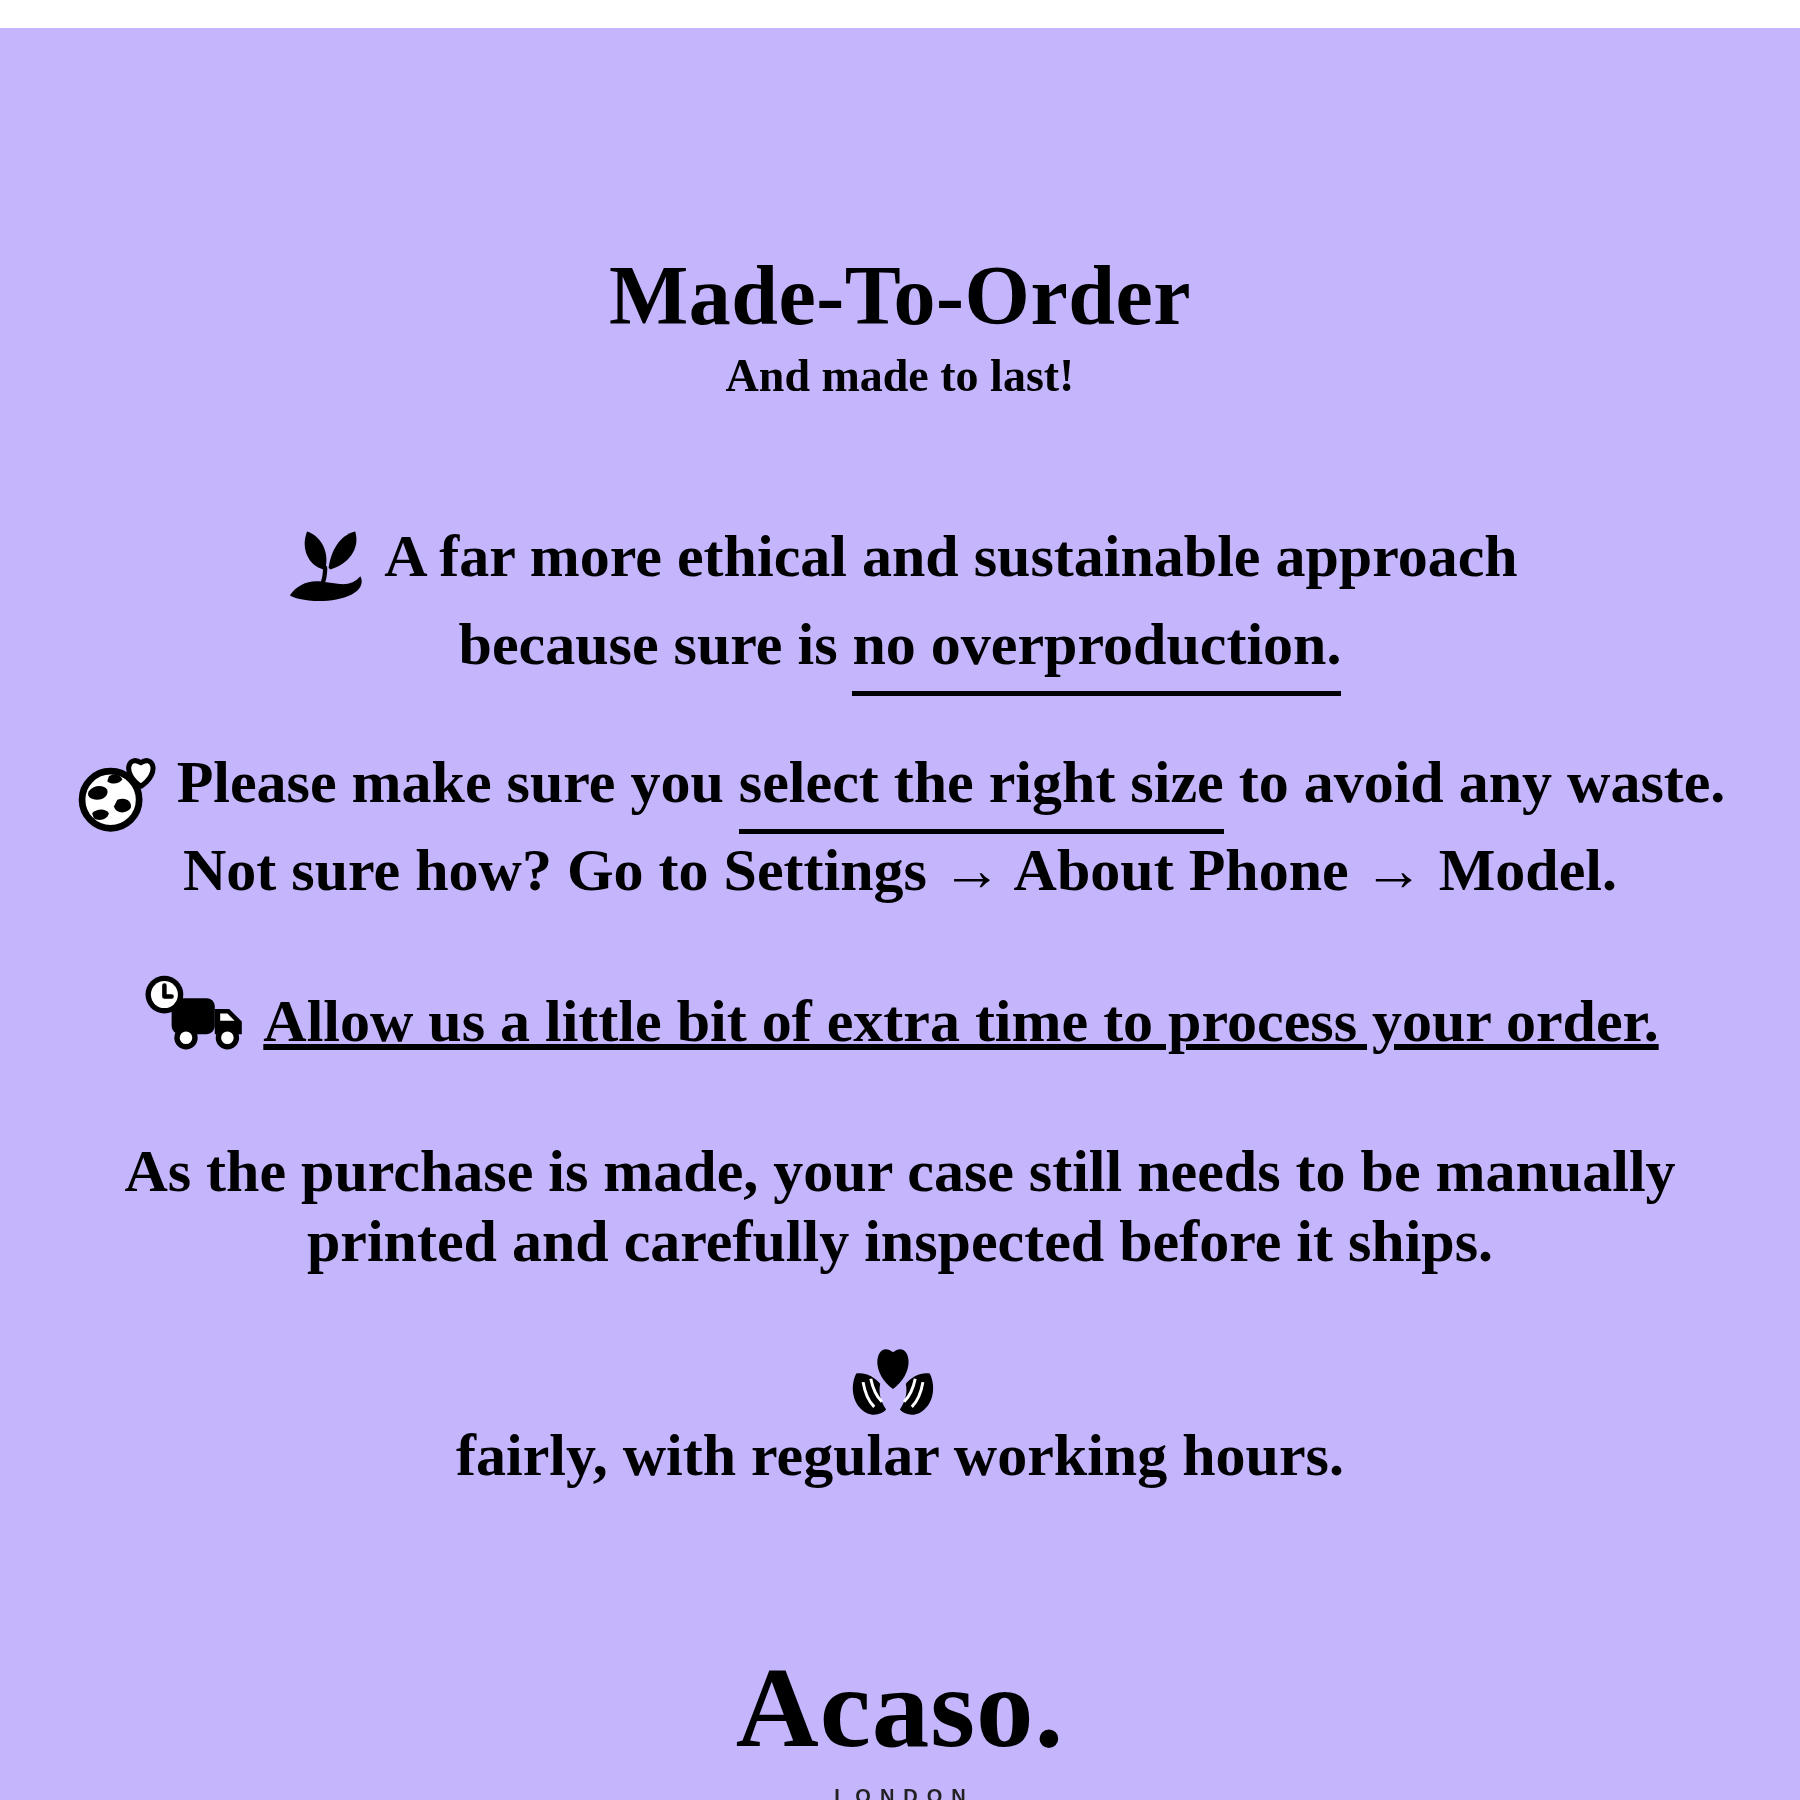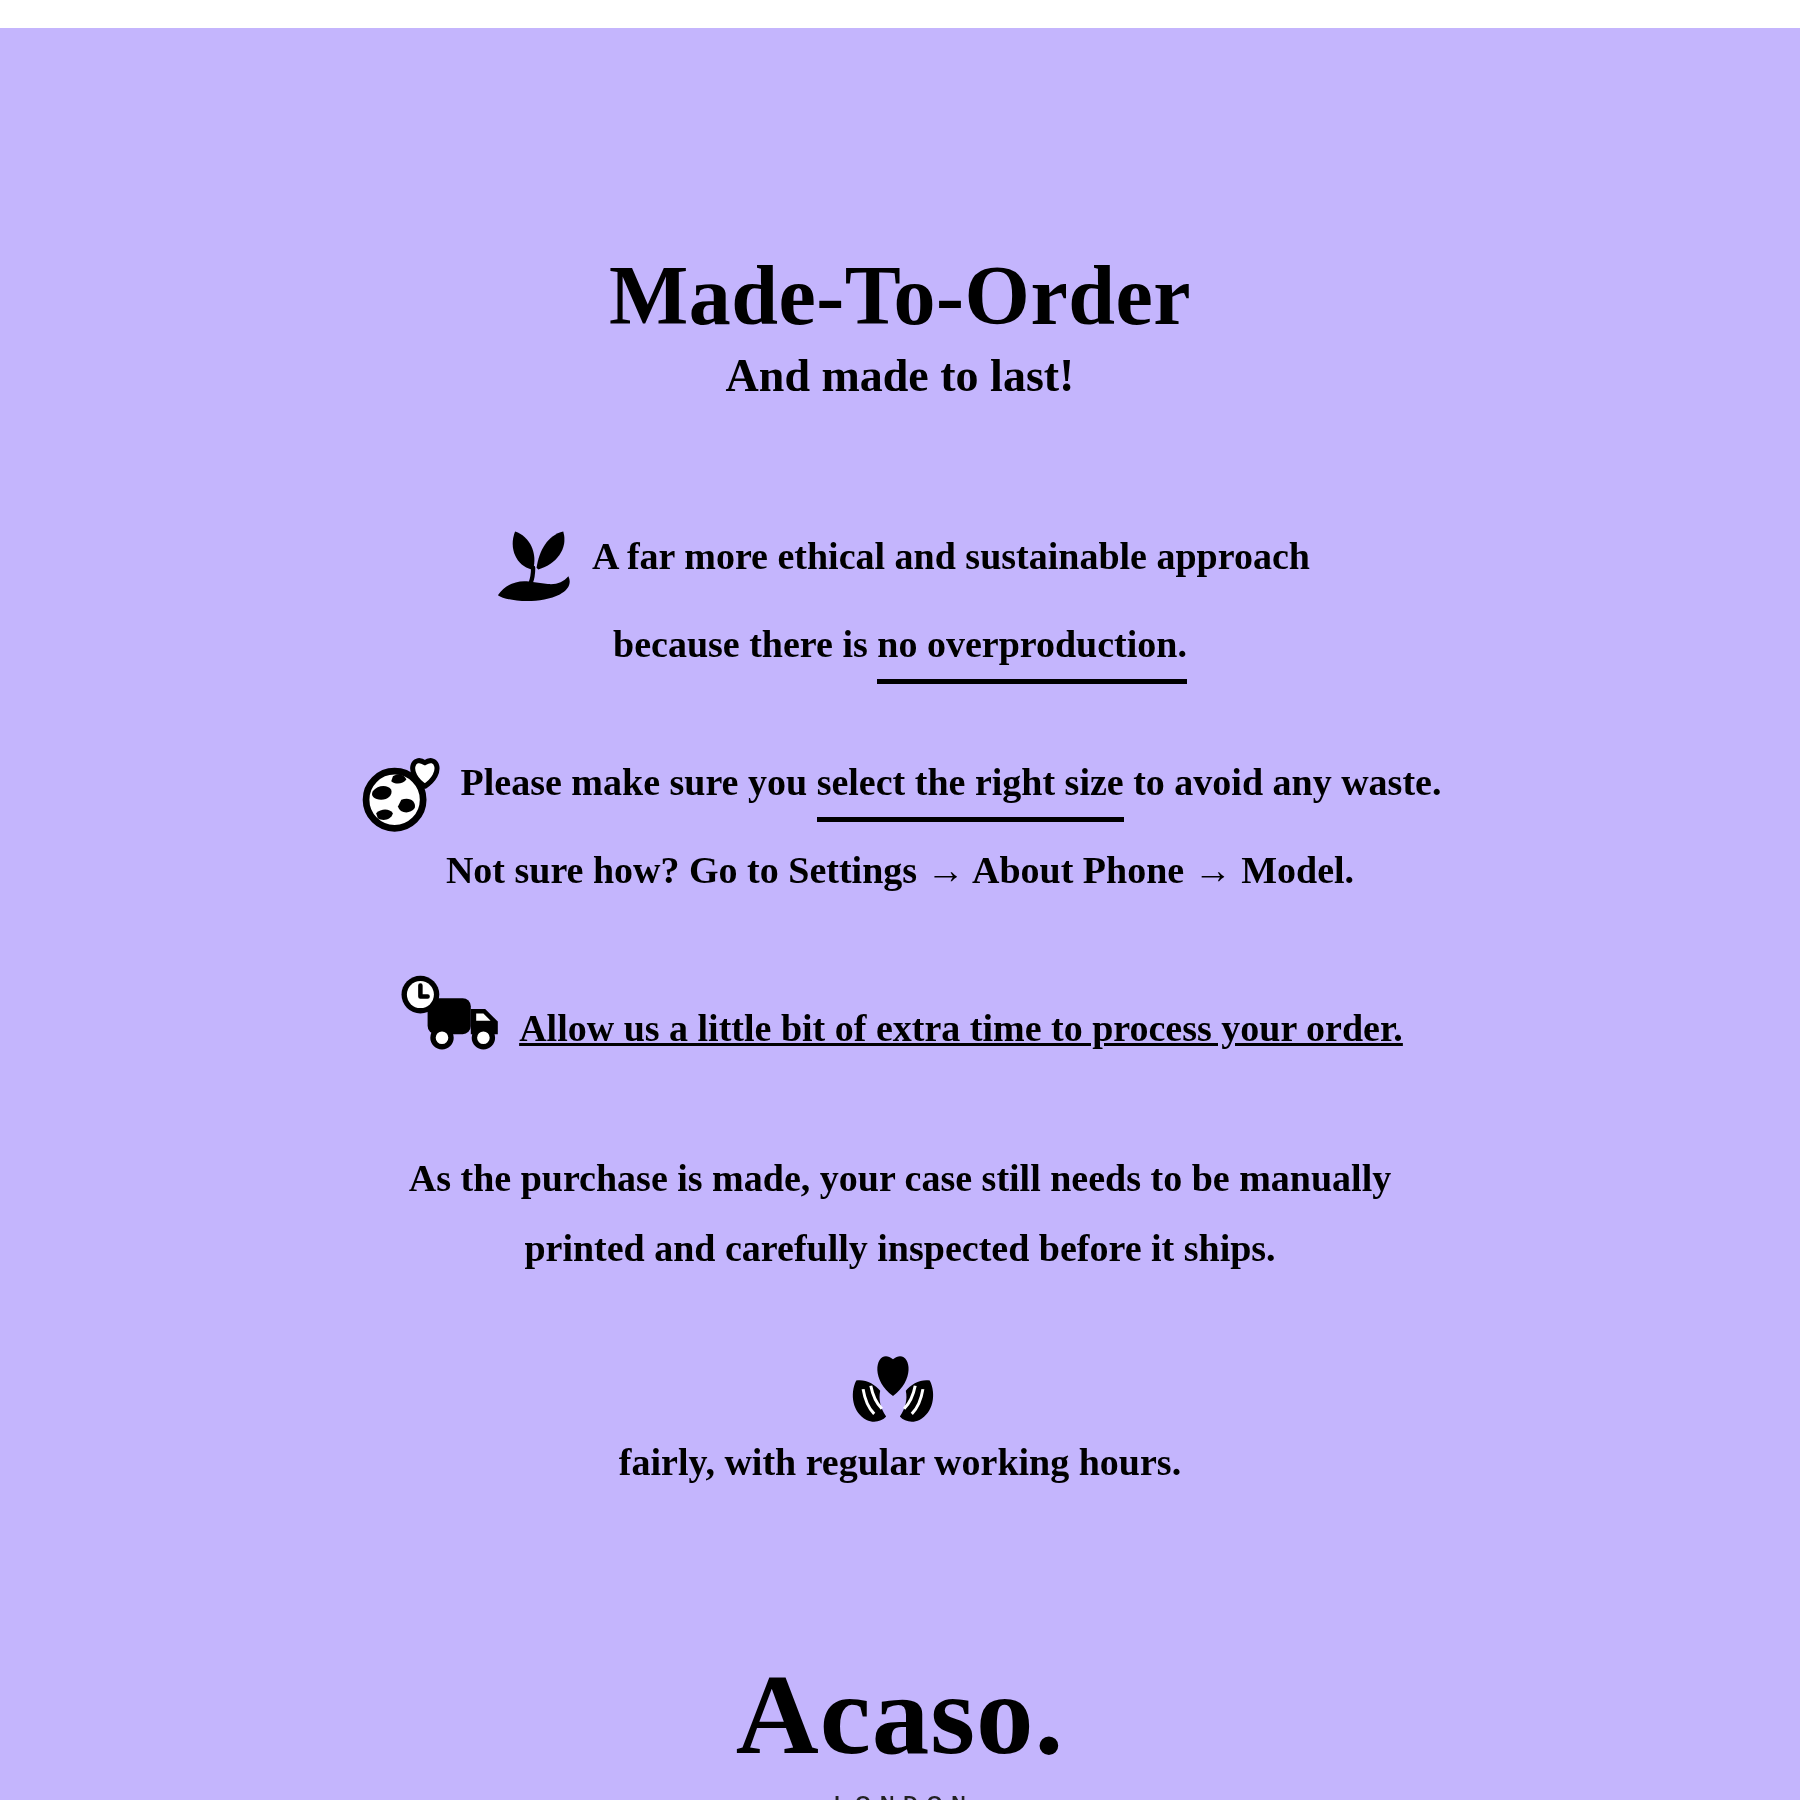--- a/index.html
+++ b/index.html
@@ -22,21 +22,21 @@
     margin:0;
     letter-spacing:0.5px;
   }
   .subtitle {
     font-size:46px;
     line-height:1.15;
     margin:8px 0 0 0;
   }
   .content { margin-top:118px; }
   .para {
-    font-size:38px;
+    font-size:60px;
     line-height:70px;
     margin:0 0 68px 0;
     white-space:nowrap;
   }
   .para--single { margin-bottom:62px;text-decoration:underline; }
   .para--manual { margin-bottom:56px; }
   .para--last   { margin-bottom:0; }
   .u {
     border-bottom:5px solid #000;
     padding-bottom:14px;
@@ -72,21 +72,21 @@
   <h1 class="title">Made-To-Order</h1>
   <p class="subtitle">And made to last!</p>
 
   <div class="content">
 
     <p class="para"><span class="icon icon--seedling"><svg viewBox="0 0 100 100" xmlns="http://www.w3.org/2000/svg" fill="#000">
             <path d="M47 54 C30 50 20 30 28 10 C46 16 54 36 49 54 Z"></path>
             <path d="M53 52 C56 32 66 14 84 10 C90 30 76 48 55 54 Z"></path>
             <path d="M49 52 C49 60 48 65 46 70" fill="none" stroke="#000" stroke-width="5" stroke-linecap="round"></path>
             <path d="M8 84 C16 72 30 66 44 68 L66 71 C76 72 84 69 90 62 C94 70 90 78 80 83 C66 90 46 92 30 90 C20 89 12 87 8 84 Z"></path>
-          </svg></span><span>A far more ethical and sustainable approach</span><br><span>because there is </span><span class="u">no overproduction.</span></p>
+          </svg></span><span>A far more ethical and sustainable approach</span><br><span>because sure is </span><span class="u">no overproduction.</span></p>
 
     <p class="para"><span class="icon icon--earth"><svg viewBox="0 0 104 100" xmlns="http://www.w3.org/2000/svg">
             <circle cx="42" cy="58" r="34" fill="#fff" stroke="#000" stroke-width="8"></circle>
             <path d="M16 48 C22 40 34 40 38 46 C40 52 34 58 26 58 C18 58 13 54 16 48 Z" fill="#000"></path>
             <path d="M20 74 C26 68 36 68 40 74 C38 82 28 84 22 80 Z" fill="#000"></path>
             <path d="M50 58 C60 54 68 60 66 68 C60 76 48 74 46 66 Z" fill="#000"></path>
             <path d="M40 30 C46 26 54 28 56 34 C52 40 42 40 38 36 Z" fill="#000"></path>
             <path d="M78 42 C54 26 64 4 78 14 C92 4 102 26 78 42 Z" fill="#fff" stroke="#000" stroke-width="6" stroke-linejoin="round"></path>
           </svg></span><span>Please make sure you </span><span class="u">select the right size</span><span> to avoid any waste.</span><br><span>Not sure how? Go to Settings → About Phone → Model.</span></p>
 

